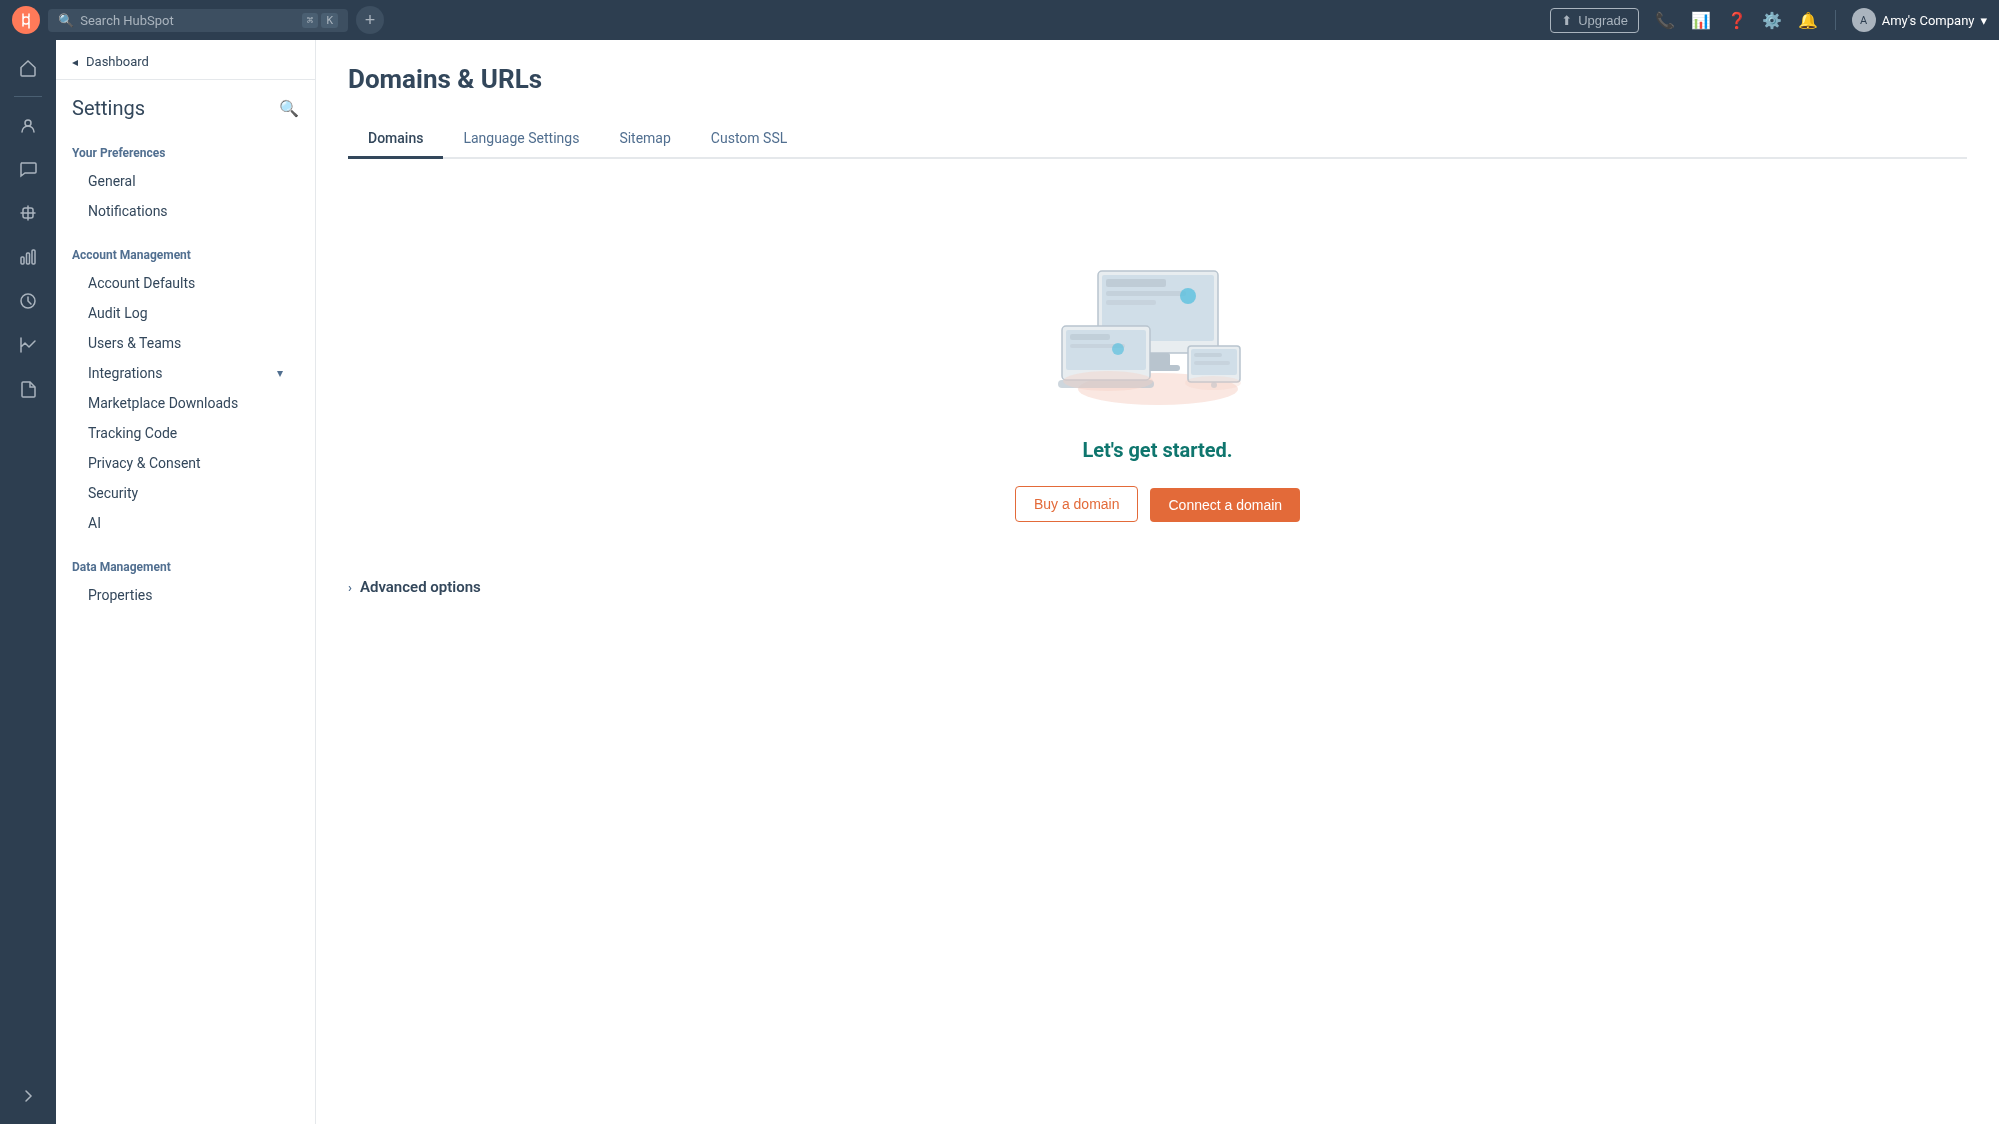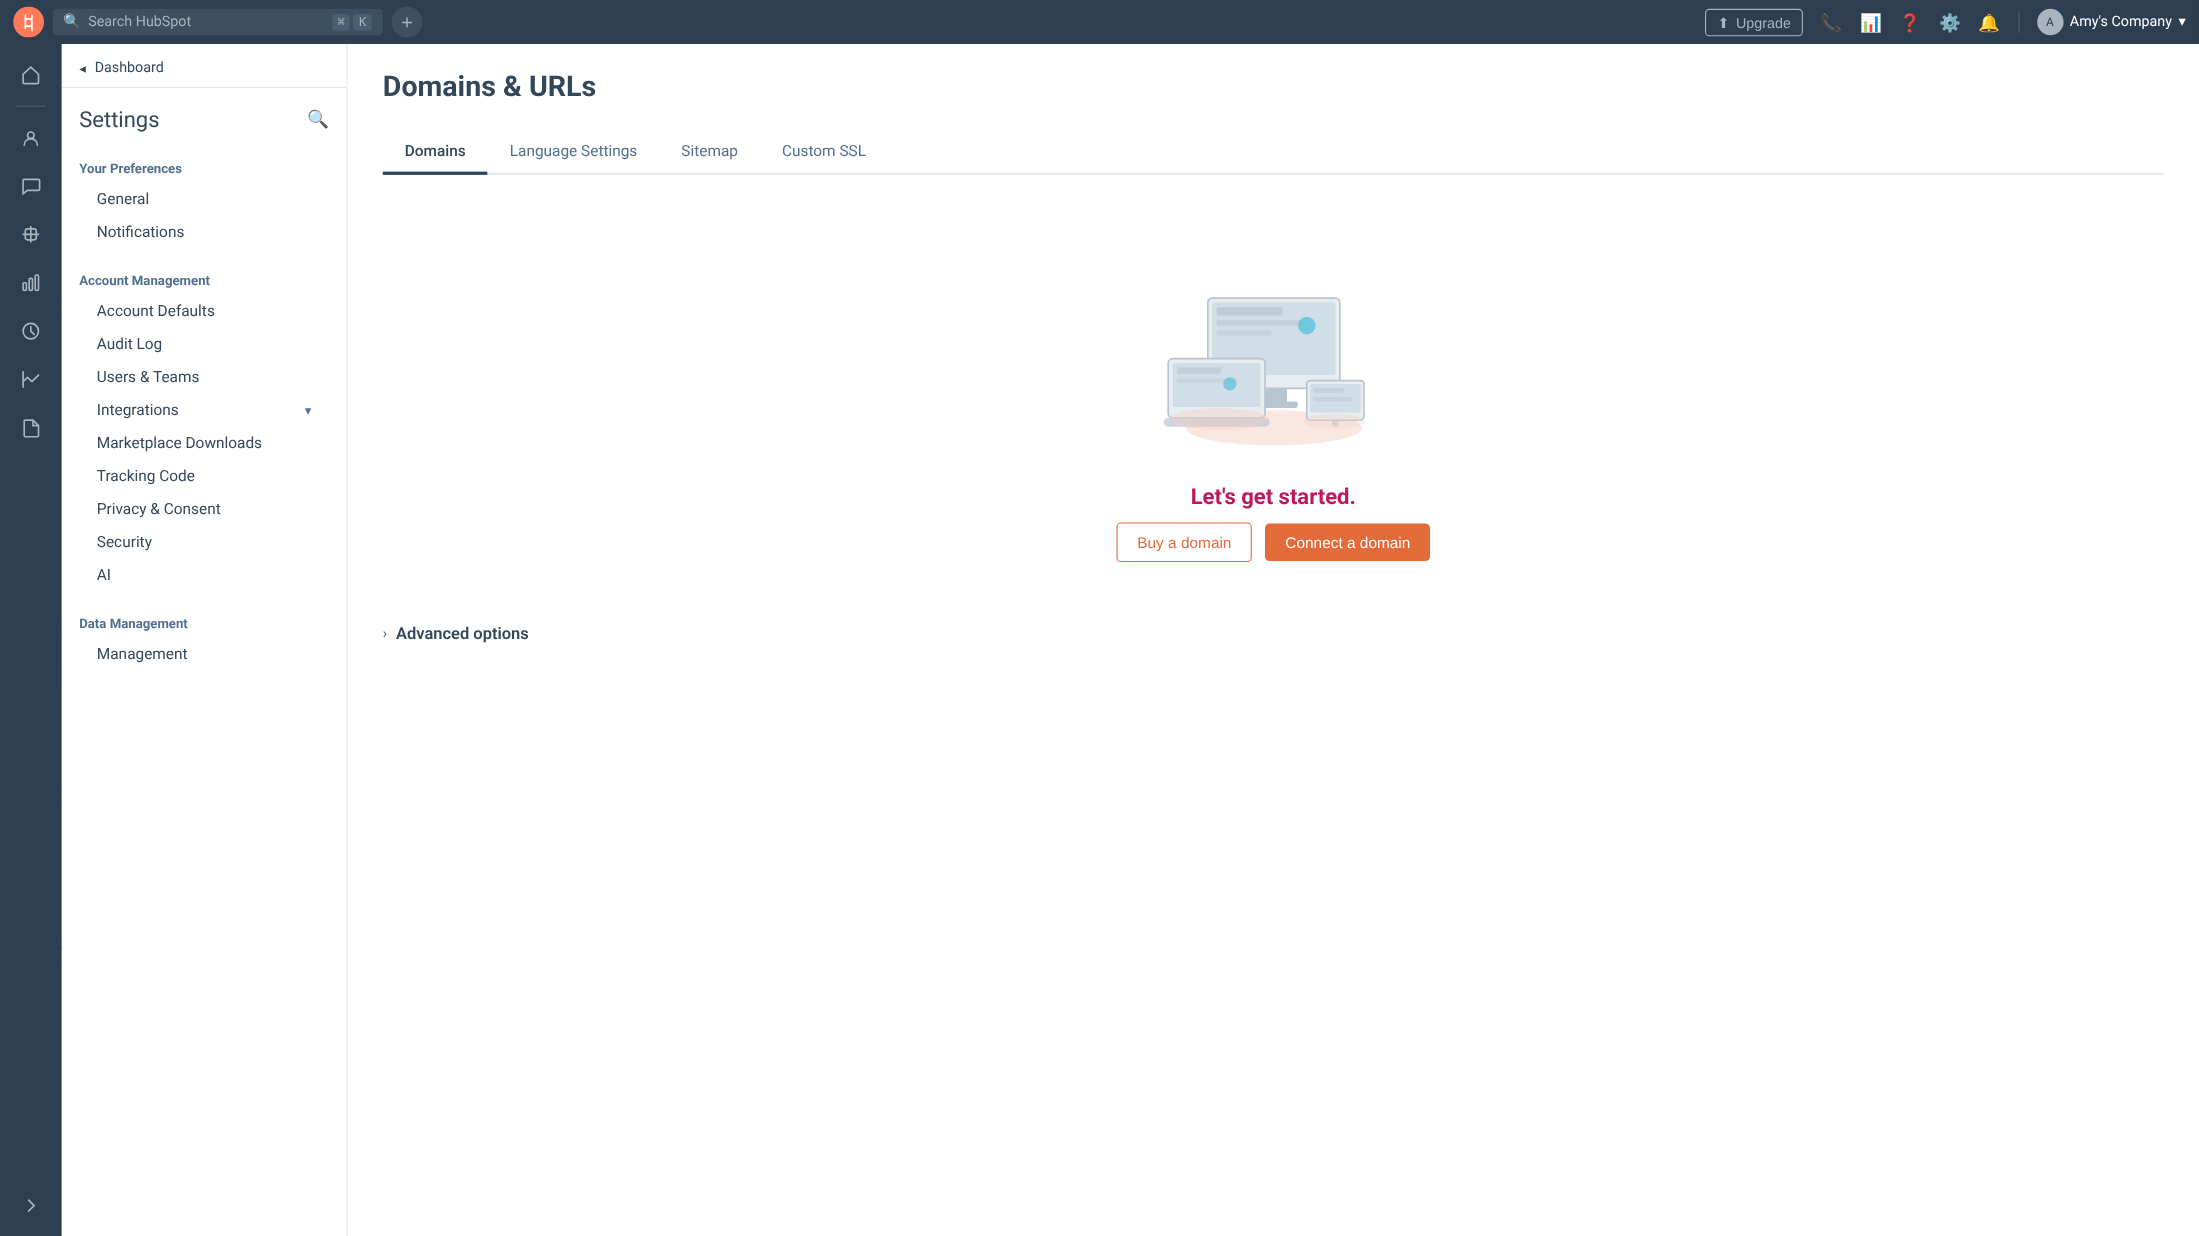--- a/index.html
+++ b/index.html
@@ -96,23 +96,23 @@
       border-bottom: 3px solid transparent; margin-bottom: -2px;
     }
     .tab.active { color: #33475b; border-bottom-color: #33475b; font-weight: 500; }
 
     
     .empty-state {
       display: flex; flex-direction: column; align-items: center; justify-content: center;
       padding: 40px 20px; text-align: center;
     }
     .empty-state .illustration { margin-bottom: 24px; }
-    .empty-state h2 { font-size: 20px; font-weight: 700; color: #be185d; margin-bottom: 12px; }
+    .empty-state h2 { font-size: 20px; font-weight: 700; color: #0f766e; margin-bottom: 24px; }
     .empty-state p { font-size: 14px; color: #516f90; max-width: 500px; margin-bottom: 28px; }
-    .btn-group { display: flex; gap: 12px; align-items: center; }
+    .btn-group { display: flex; gap: 12px; align-items: flex-end; }
     .btn-outline {
       padding: 9px 18px; border: 1px solid #e36a39; color: #e36a39; background: #fff;
       border-radius: 4px; font-size: 14px; font-weight: 500; cursor: pointer;
     }
     .btn-primary {
       padding: 9px 18px; background: #e36a39; color: #fff; border: none;
       border-radius: 4px; font-size: 14px; font-weight: 500; cursor: pointer;
     }
 
     
@@ -277,21 +277,21 @@
       <span>Security</span>
     </div>
     <div class="nav-item">
       <span>AI</span>
     </div>
   </div>
 
   <div class="nav-section">
     <div class="nav-section-title">Data Management</div>
     <div class="nav-item">
-      <span>Management</span>
+      <span>Properties</span>
     </div>
   </div>
 </div>
 
 <main class="main-content">
   <h1 class="page-title">Domains &amp; URLs</h1>
 
   <div class="tabs">
     <div class="tab active">Domains</div>
     <div class="tab">Language Settings</div>

